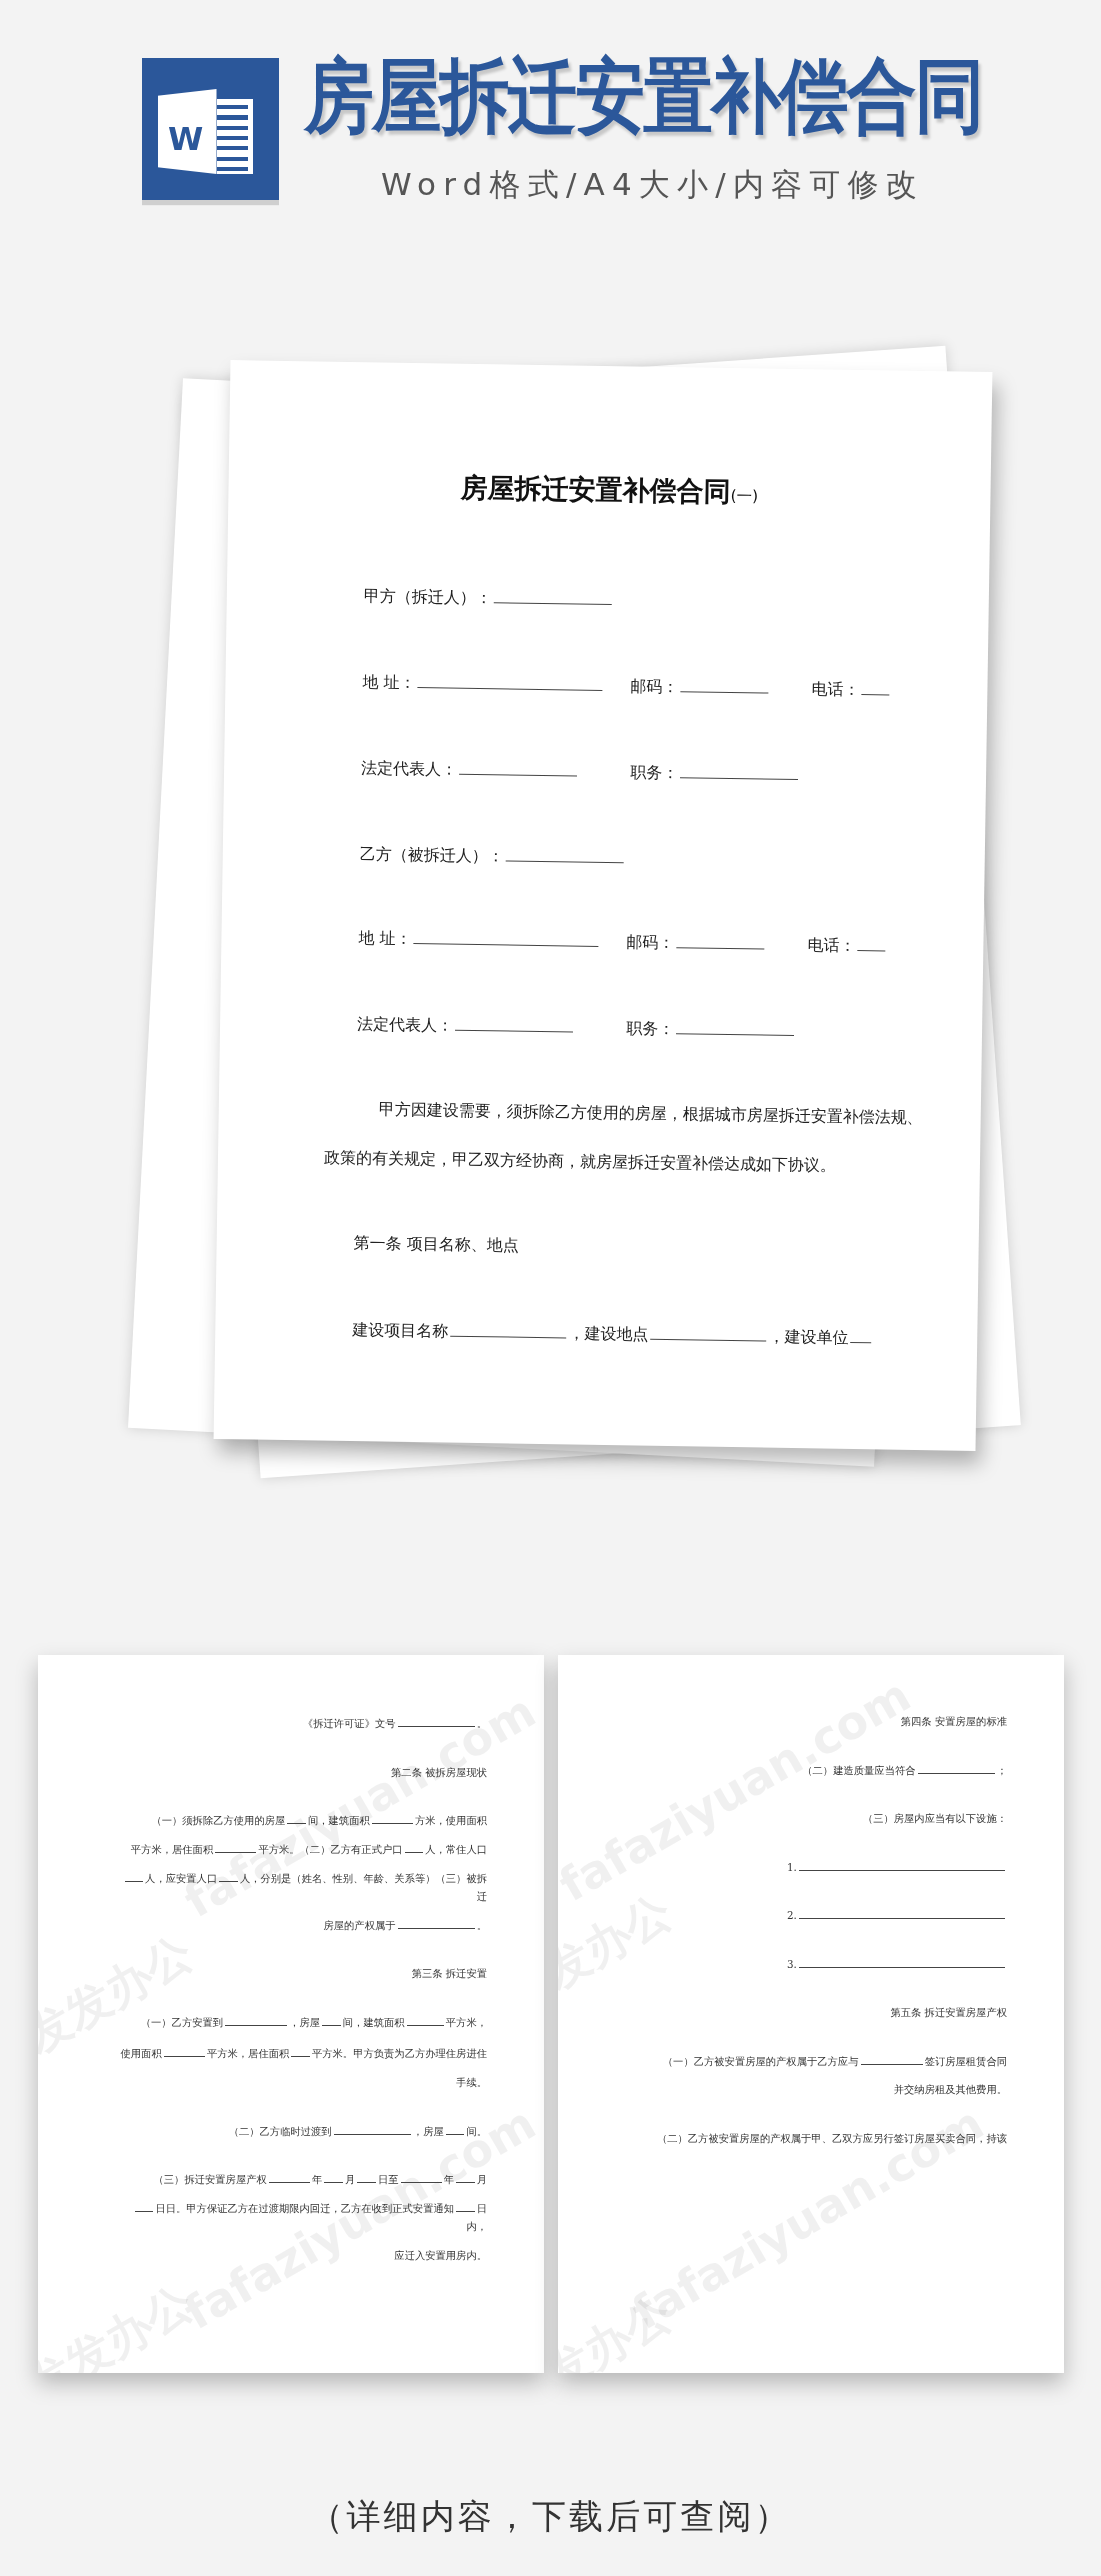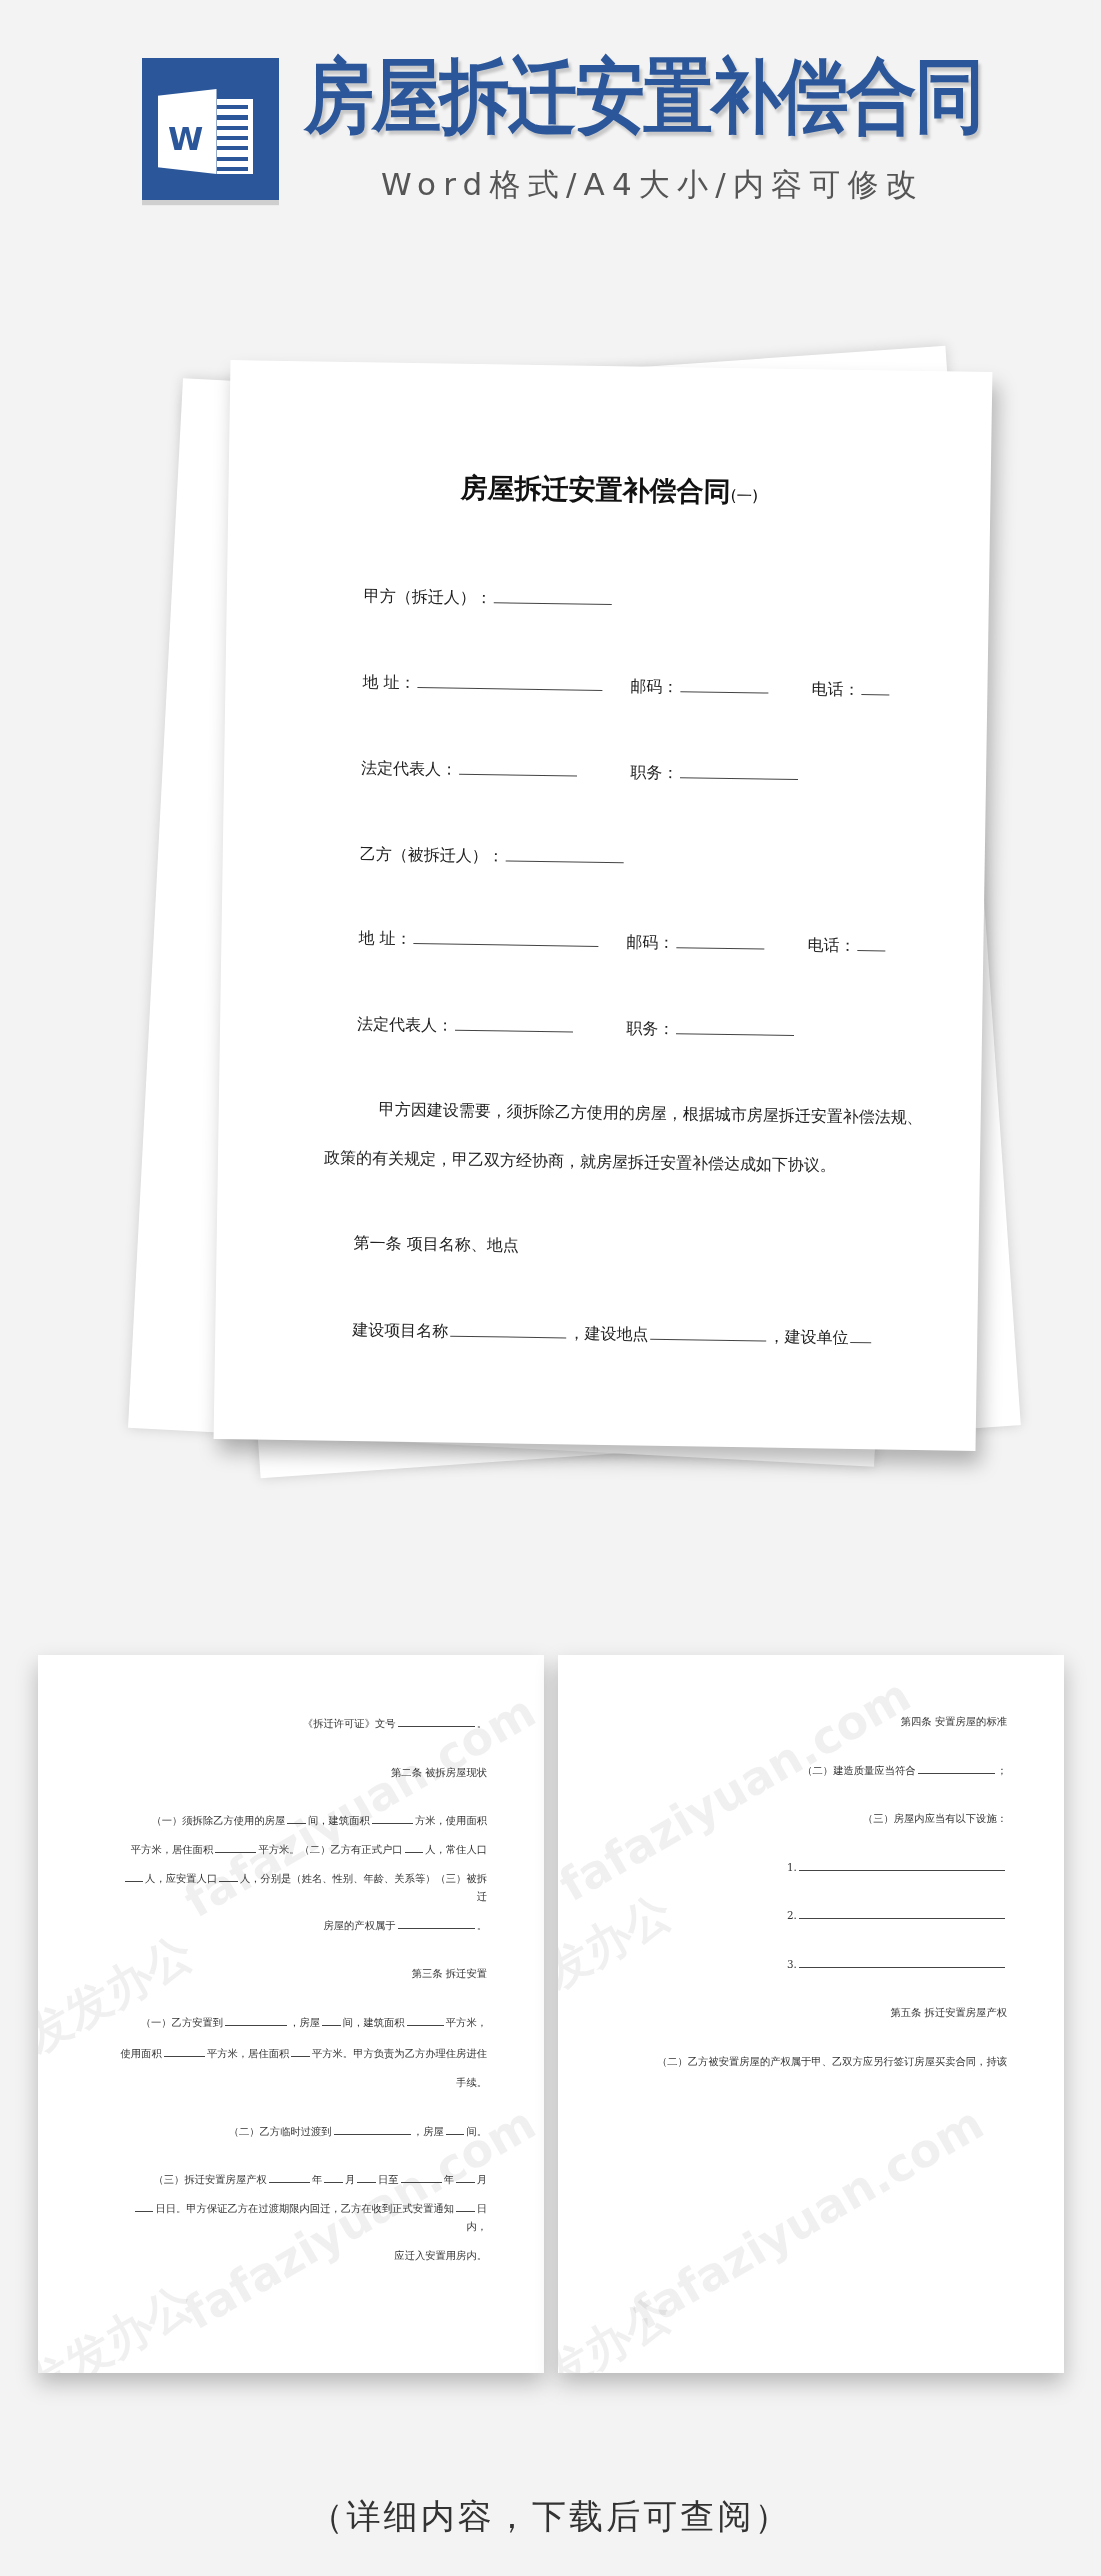--- a/index.html
+++ b/index.html
@@ -146,18 +146,22 @@
   <div class="watermark" style="left:52px;top:536px;">fafaziyuan.com</div>
   <div class="watermark" style="left:-62px;top:670px;">发发办公</div>
   <div class="low-content" style="top:57px;">
     <p class="sec ind">第四条  安置房屋的标准</p>
     <p class="sec ind"><span>（二）建造质量应当符合</span><span class="blank" style="width:77px"></span><span>；</span></p>
     <p class="sec ind">（三）房屋内应当有以下设施：</p>
     <p class="sec ind"><span>1.</span><span class="blank" style="width:206px"></span></p>
     <p class="sec ind"><span>2.</span><span class="blank" style="width:206px"></span></p>
     <p class="sec ind"><span>3.</span><span class="blank" style="width:206px"></span></p>
     <p class="sec ind">第五条  拆迁安置房屋产权</p>
+    <div class="sec">
+      <p class="ind"><span>（一）乙方被安置房屋的产权属于乙方应与</span><span class="blank" style="width:62px"></span><span>签订房屋租赁合同</span></p>
+      <p style="margin-top:10.3px">并交纳房租及其他费用。</p>
+    </div>
     <p class="ind">（二）乙方被安置房屋的产权属于甲、乙双方应另行签订房屋买卖合同，持该</p>
   </div>
 </div>
 
 <div class="footer-note">（详细内容，下载后可查阅）</div>
 
 
 </body></html>

